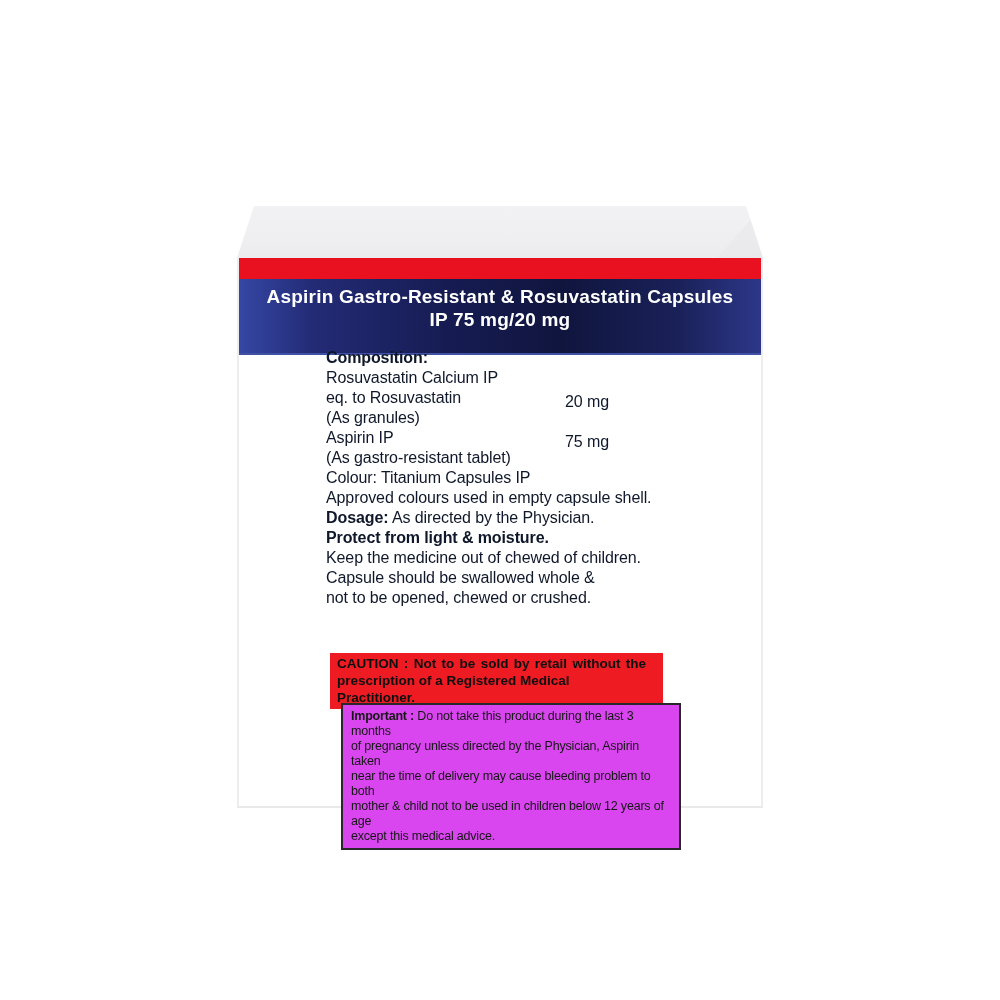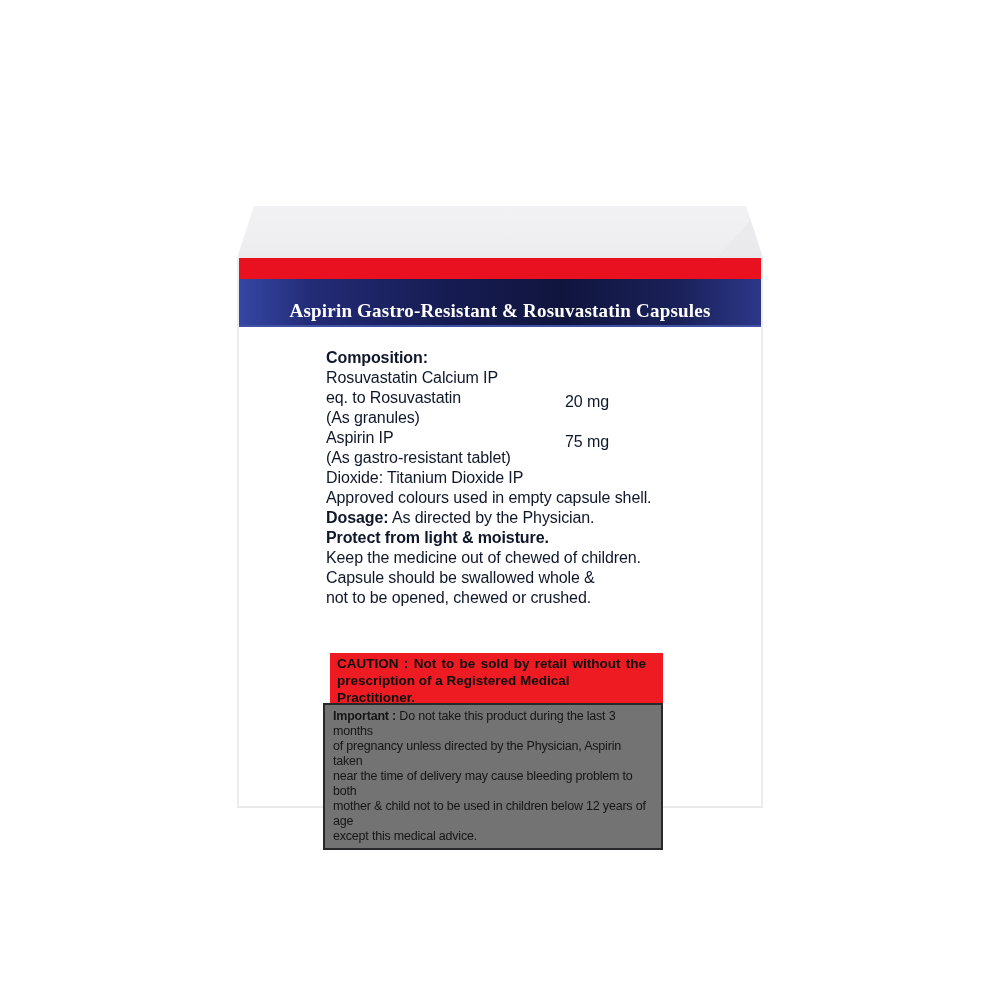--- a/index.html
+++ b/index.html
@@ -21,47 +21,47 @@
   
   .panel{
     position:absolute;left:237px;top:258px;width:526px;height:550px;
     box-sizing:border-box;background:#ffffff;
     border-left:2px solid #ededee;border-right:2px solid #ededee;border-bottom:2px solid #e9e9ea;
   }
 
   .stripe{position:absolute;left:0;right:0;top:0;height:21px;background:#e9101f;}
 
   .band{
-    position:absolute;left:0;right:0;top:21px;height:48px;box-sizing:border-box;
+    position:absolute;left:0;right:0;top:21px;height:76px;box-sizing:border-box;
     background:linear-gradient(90deg,#3547a4 0%,#232b76 14%,#161c52 40%,#10153e 62%,#1a2158 84%,#2c3789 100%);
     border-bottom:2px solid #4050a5;
     color:#ffffff;text-align:center;
-    font-family:Liberation Serif, serif;font-weight:600;
-    font-size:19px;line-height:23px;padding-top:20px;letter-spacing:.2px;
+    font-family:Liberation Sans, sans-serif;font-weight:600;
+    font-size:19px;line-height:23px;padding-top:6px;letter-spacing:.2px;
   }
 
   .textblock{
     position:absolute;left:87px;top:90px;width:372px;
     font-size:16px;line-height:20px;color:#0f172a;letter-spacing:-0.1px;
   }
   .line{position:relative;height:20px;white-space:nowrap;}
   .bold{font-weight:700;}
   .val{position:absolute;left:239px;top:4px;}
 
   .caution{
     position:absolute;left:91px;top:395px;width:333px;box-sizing:border-box;
     background:#ee1b23;color:#0f0f0f;
     font-size:13.5px;line-height:17px;padding:2px 17px 3px 7px;font-weight:600;
   }
   .caution .jline{text-align-last:justify;}
   .c-label{font-weight:800;}
 
   .important{
-    position:absolute;left:84px;top:445px;width:340px;box-sizing:border-box;
-    background:#737373;border:2px solid #28282a;color:#161616;
+    position:absolute;left:102px;top:445px;width:340px;box-sizing:border-box;
+    background:#d946ef;border:2px solid #28282a;color:#161616;
     font-size:12.5px;line-height:15px;padding:4px 8px;letter-spacing:-0.2px;
   }
   .important .jline{text-align-last:justify;}
   .i-label{font-weight:700;}
 </style>
 </head>
 <body>
 
 <div class="canvas">
 
@@ -95,21 +95,21 @@
       </div>
       <div class="line">
         <span>Aspirin IP</span>
         <span class="val">75 mg</span>
       </div>
       <div class="line">
         <span>(As gastro-resistant tablet)</span>
         <span class="val"></span>
       </div>
       <div class="line">
-        <span>Dioxide: Titanium Dioxide IP</span>
+        <span>Colour: Titanium Capsules IP</span>
         <span class="val"></span>
       </div>
       <div class="line">
         <span>Approved colours used in empty capsule shell.</span>
         <span class="val"></span>
       </div>
 
       <div class="line">
         <span class="bold">Dosage:</span><span> As directed by the Physician.</span>
       </div>

